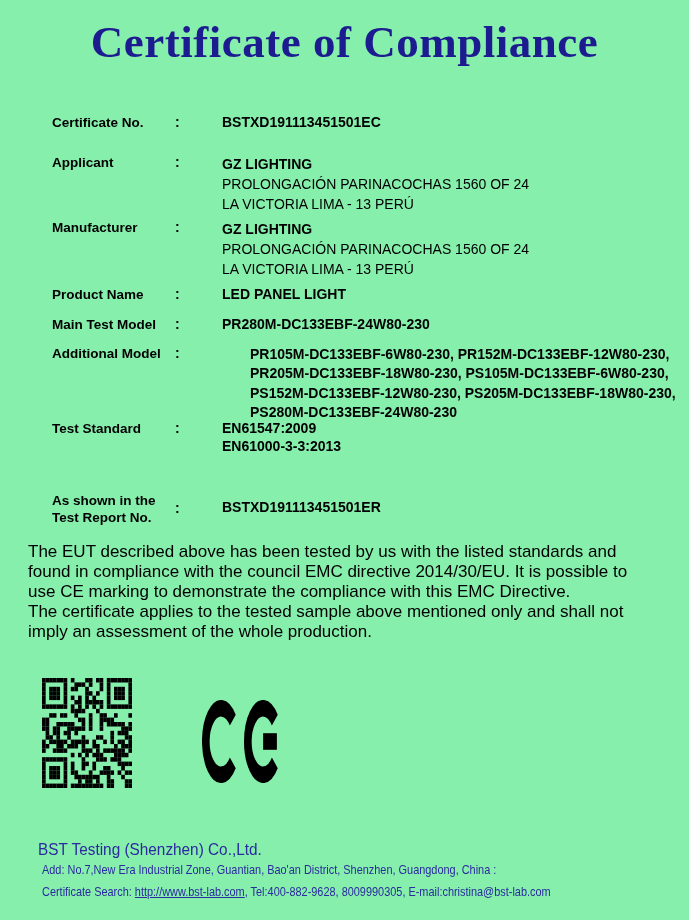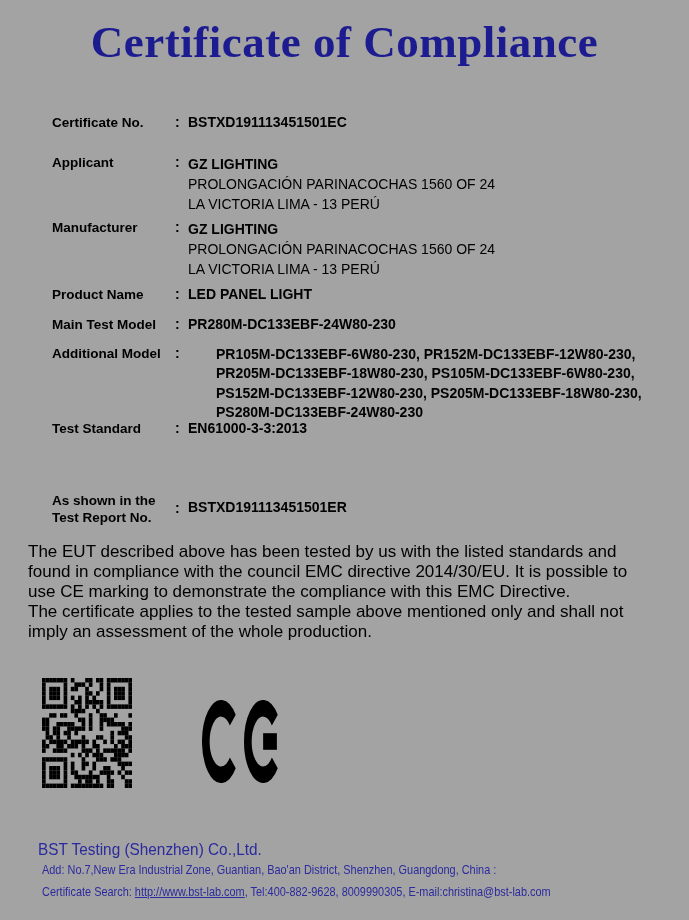--- a/index.html
+++ b/index.html
@@ -1,32 +1,32 @@
 <!DOCTYPE html>
 <html><head>
 <meta charset="utf-8">
 <style>
   html,body{margin:0;padding:0;background:#fff;}
   .page{
-    position:relative;width:689px;height:920px;background:#a3a3a3;
+    position:relative;width:689px;height:920px;background:#86efac;
     font-family:"Liberation Sans",sans-serif;color:#000;overflow:hidden;
   }
   .title{
     position:absolute;top:16px;left:0;width:689px;margin:0;
     text-align:center;font-family:"Liberation Serif",serif;font-weight:700;
     font-size:45px;letter-spacing:.5px;color:#1c1b8f;
   }
   .frow{position:absolute;left:0;width:689px;}
   .flabel{
     position:absolute;left:52px;top:0;width:120px;
     font-size:13.5px;font-weight:700;line-height:17px;color:#000;
   }
   .fcolon{position:absolute;left:175px;top:0;font-size:14px;font-weight:700;}
   .fvalue{position:absolute;left:188px;top:0;font-size:14px;}
-  .fvalue div{white-space:nowrap;}
+  .fvalue div{white-space:nowrap;margin-left:34px;}
   .b{font-weight:700;}
   .lh20 .fvalue div{line-height:20px;}
   .lh19 .fvalue div{line-height:19.4px;padding-left:28px;}
   .lh17 .fvalue div{line-height:17.6px;}
   .statement{
     position:absolute;left:28px;top:542px;width:628px;
     font-size:17px;line-height:20px;color:#000;
   }
   .qr{position:absolute;left:42px;top:678px;width:90px;height:110px;}
   .ce{position:absolute;left:202px;top:700px;width:81px;height:83px;}
@@ -109,20 +109,21 @@
       <div class="b">PR205M-DC133EBF-18W80-230, PS105M-DC133EBF-6W80-230,</div>
       <div class="b">PS152M-DC133EBF-12W80-230, PS205M-DC133EBF-18W80-230,</div>
       <div class="b">PS280M-DC133EBF-24W80-230</div>
     </div>
   </div>
 
   <div class="frow lh17" style="top:420px">
     <div class="flabel">Test Standard</div>
     <div class="fcolon">:</div>
     <div class="fvalue">
+      <div class="b">EN61547:2009</div>
       <div class="b">EN61000-3-3:2013</div>
     </div>
   </div>
 
   <div class="frow" style="top:492px">
     <div class="flabel">
       <div>As shown in the</div>
       <div>Test Report No.</div>
     </div>
     <div class="fcolon" style="top:8px">:</div>

